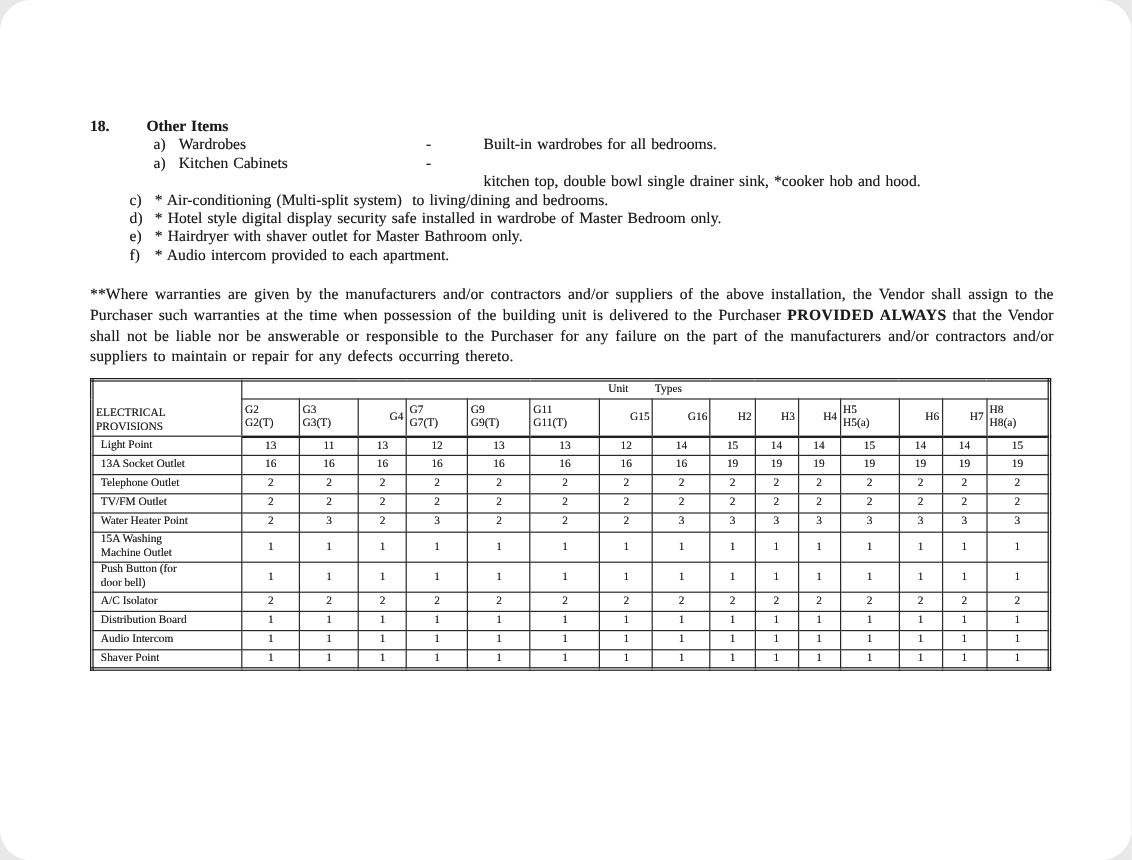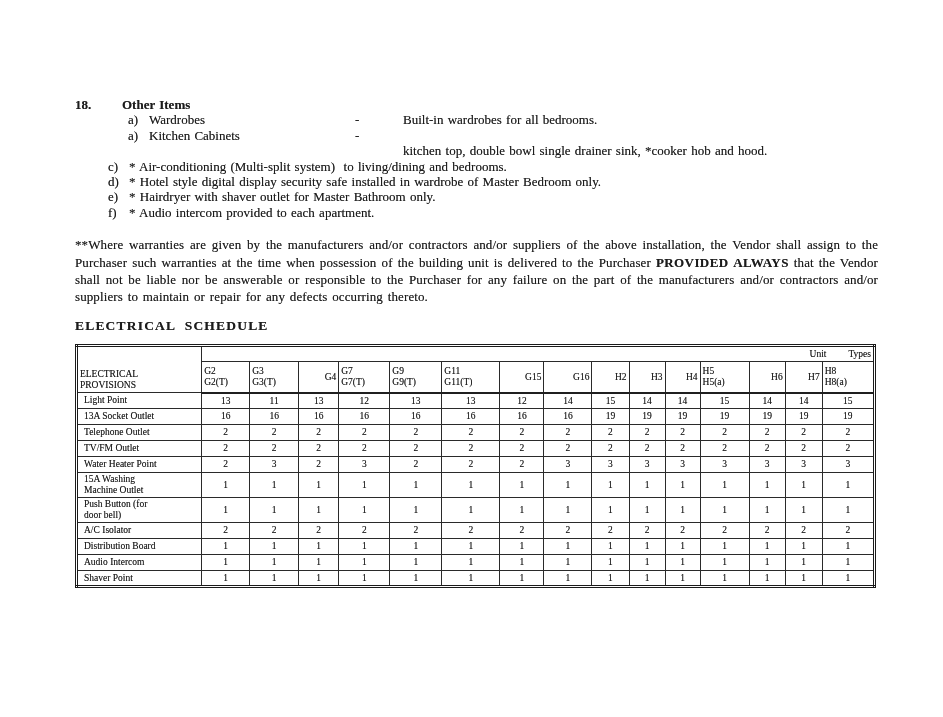--- a/index.html
+++ b/index.html
@@ -5,20 +5,21 @@
   html,body { margin:0; padding:0; background:#e8e8e8; }
   .page {
     position: relative;
     width: 943px; height: 717px;
     margin: 0 auto;
     background: #ffffff;
     font-family: "Liberation Serif", "DejaVu Serif", serif;
     color: #1c1c1c;
     text-shadow: 0 0 0.5px rgba(20,20,20,0.55);
     overflow: hidden;
+    border-radius: 26px;
   }
   .content { padding: 97px 65px 0 75px; }
 
   
   .sec { font-size: 13px; line-height: 15.4px; word-spacing: 1px; }
   .sec-title-row { display: flex; font-weight: bold; }
   .sec-num { width: 47px; }
   .a-row { display: flex; margin-left: 53px; }
   .a-left { width: 227px; display: flex; }
   .a-dash { width: 48px; }
@@ -61,21 +62,21 @@
     line-height: 11px;
   }
   table.schedule th, table.schedule td {
     border: 1px solid #2a2a2a;
     padding: 1px 2px;
     font-weight: normal;
     overflow: hidden;
   }
   th.unit-types-cell {
     height: 12px;
-    text-align: right;
+    text-align: center;
     padding-left: 305px;
     border-bottom: 1px solid #2a2a2a;
   }
   th.unit-types-cell .w1 { margin-right: 22px; }
   th.corner {
     text-align: left;
     vertical-align: bottom;
     padding: 2px 4px 4px 6px;
     white-space: pre-line;
   }
@@ -139,21 +140,20 @@
         <span class="c-text">* Hairdryer with shaver outlet for Master Bathroom only.</span>
       </div>
       <div class="c-row">
         <span class="letter">f)</span>
         <span class="c-text">* Audio intercom provided to each apartment.</span>
       </div>
     </div>
 
     <div class="warranty"><span>**Where warranties are given by the manufacturers and/or contractors and/or suppliers of the above installation, the Vendor shall assign to the Purchaser such warranties at the time when possession of the building unit is delivered to the Purchaser </span><b>PROVIDED ALWAYS</b><span> that the Vendor shall not be liable nor be answerable or responsible to the Purchaser for any failure on the part of the manufacturers and/or contractors and/or suppliers to maintain or repair for any defects occurring thereto.</span></div>
 
-    <div class="schedule-heading">ELECTRICAL  SCHEDULE</div>
 
     <table class="schedule">
       <colgroup>
           <col style="width: 125px;">
           <col style="width: 48px;">
           <col style="width: 49px;">
           <col style="width: 40px;">
           <col style="width: 51px;">
           <col style="width: 52px;">
           <col style="width: 58px;">

